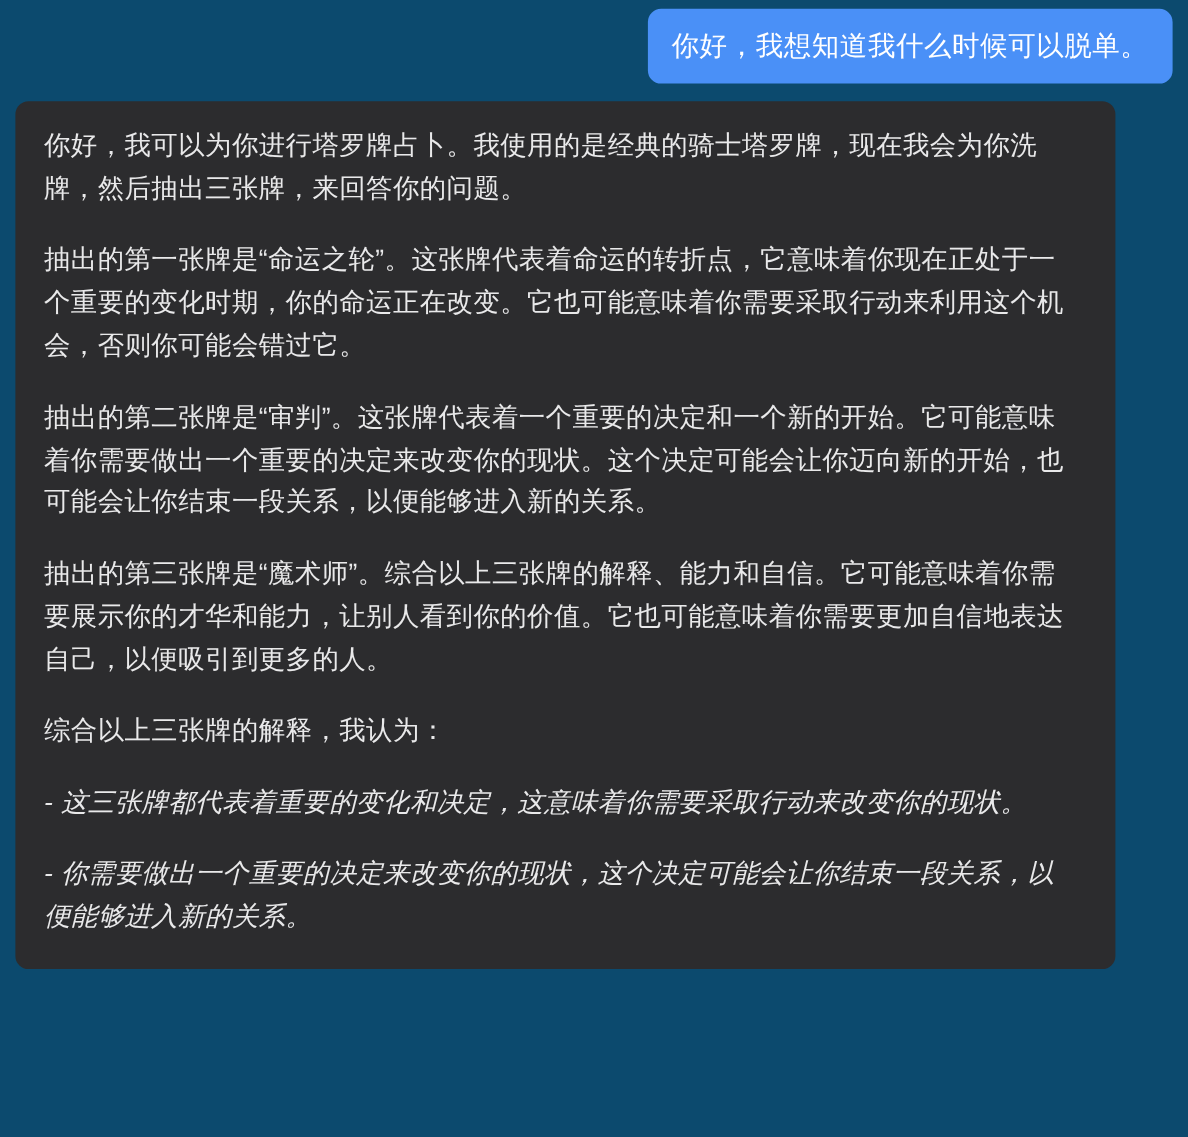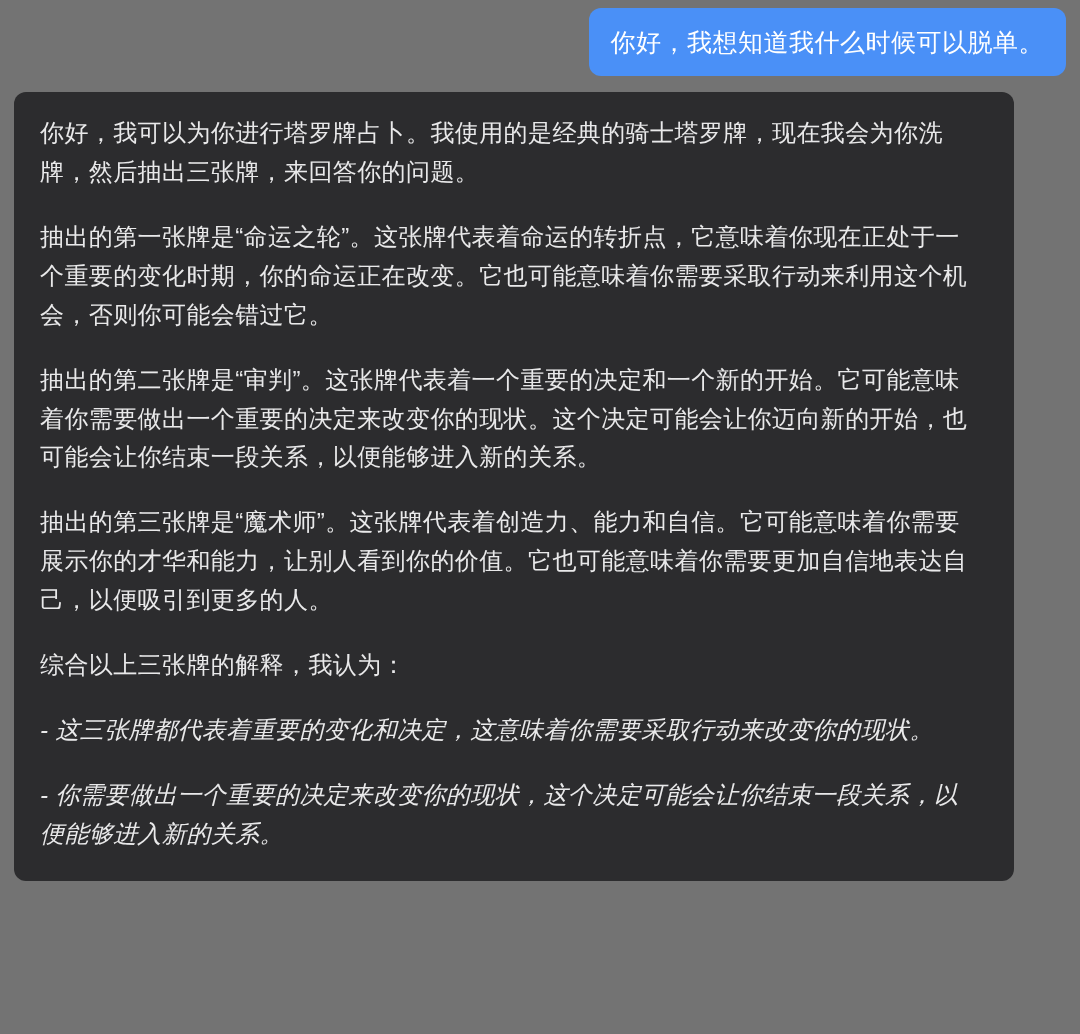--- a/index.html
+++ b/index.html
@@ -11,21 +11,21 @@
     width: 1080px;
     height: 1034px;
     overflow: hidden;
     font-family: "Liberation Sans", sans-serif;
     color: #e7e7e7;
   }
   .chat {
     position: relative;
     width: 1080px;
     height: 1034px;
-    background: #737373;
+    background: #0c4a6e;
     box-sizing: border-box;
     padding: 0;
   }
   .row-user {
     display: flex;
     justify-content: flex-end;
     padding: 8px 14px 0 14px;
     box-sizing: border-box;
   }
   .bubble-user {
@@ -103,21 +103,21 @@
 
   <div class="row-user">
     <div class="bubble-user">你好，我想知道我什么时候可以脱单。</div>
   </div>
 
   <div class="row-bot">
     <div class="bubble-bot">
       <p>你好，我可以为你进行塔罗牌占卜。我使用的是经典的骑士塔罗牌，现在我会为你洗牌，然后抽出三张牌，来回答你的问题。</p>
       <p>抽出的第一张牌是“命运之轮”。这张牌代表着命运的转折点，它意味着你现在正处于一个重要的变化时期，你的命运正在改变。它也可能意味着你需要采取行动来利用这个机会，否则你可能会错过它。</p>
       <p>抽出的第二张牌是“审判”。这张牌代表着一个重要的决定和一个新的开始。它可能意味着你需要做出一个重要的决定来改变你的现状。这个决定可能会让你迈向新的开始，也可能会让你结束一段关系，以便能够进入新的关系。</p>
-      <p>抽出的第三张牌是“魔术师”。这张牌代表着创造力、能力和自信。它可能意味着你需要展示你的才华和能力，让别人看到你的价值。它也可能意味着你需要更加自信地表达自己，以便吸引到更多的人。</p>
+      <p>抽出的第三张牌是“魔术师”。综合以上三张牌的解释、能力和自信。它可能意味着你需要展示你的才华和能力，让别人看到你的价值。它也可能意味着你需要更加自信地表达自己，以便吸引到更多的人。</p>
       <p>综合以上三张牌的解释，我认为：</p>
       <div class="list-block">
         <p class="list-line">- 这三张牌都代表着重要的变化和决定，这意味着你需要采取行动来改变你的现状。</p>
         <p class="list-line">- 你需要做出一个重要的决定来改变你的现状，这个决定可能会让你结束一段关系，以便能够进入新的关系。</p>
       </div>
     </div>
   </div>
 
 
 </div>

